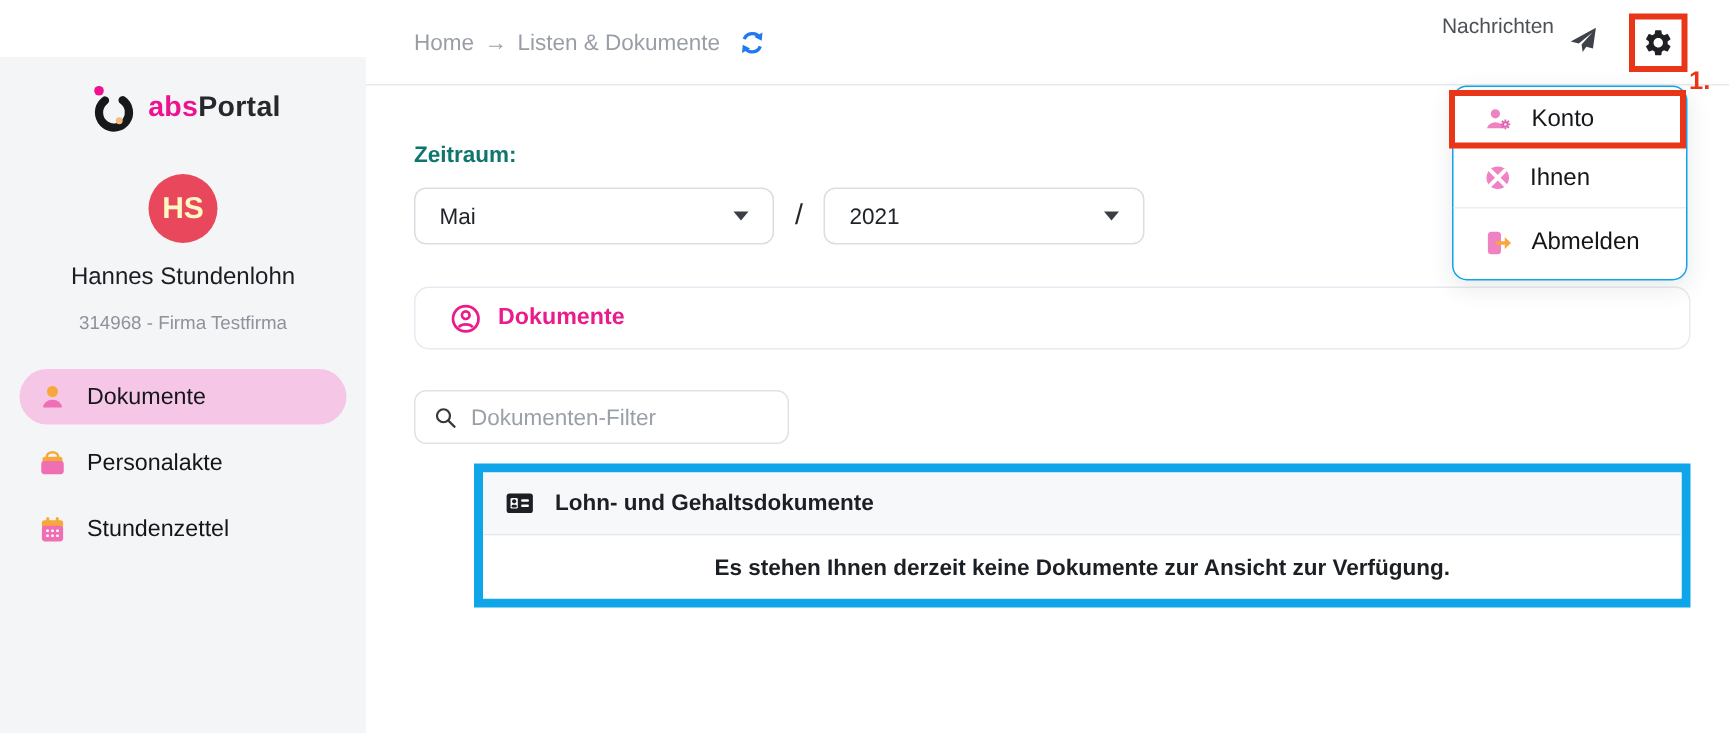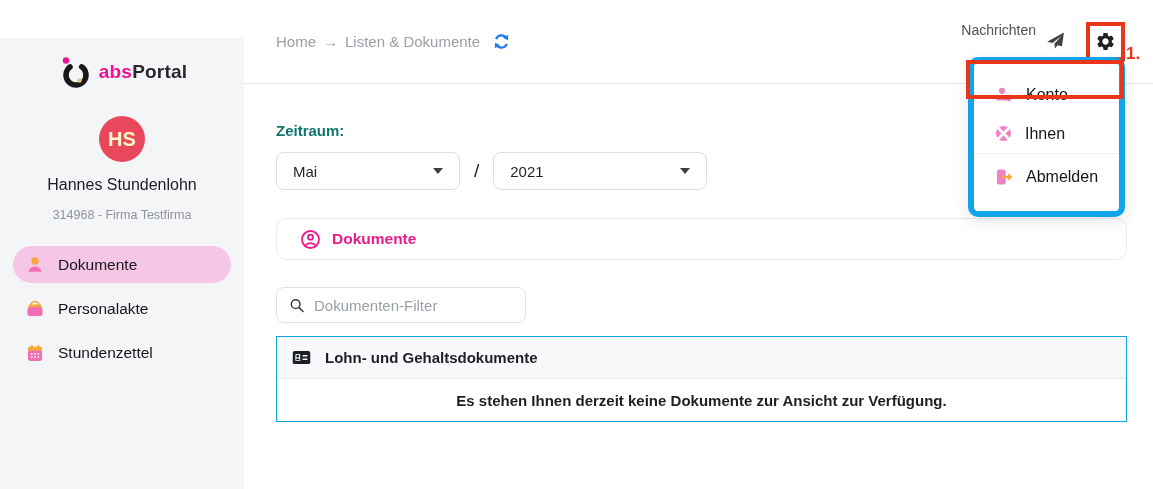--- a/index.html
+++ b/index.html
@@ -19,64 +19,64 @@
   .user-name { text-align:center; margin-top:14px; font-size:16px; color:#1b1d22; }
   .user-sub { text-align:center; margin-top:14px; font-size:12.5px; color:#8d929b; }
   .nav { margin-top:24px; }
   .nav-item { display:flex; align-items:center; gap:13px; height:37px; margin:0 13px 7px 13px;
               padding:0 12px; border-radius:19px; font-size:15.5px; color:#15161a; cursor:pointer; }
   .nav-item.active { background:#f5c6e6; }
   .nav-item svg { flex:0 0 auto; }
 
   
   .main { position:absolute; left:244px; top:0; width:909px; height:489px; }
-  .topbar { height:84px; border-bottom:1px solid #e8e9ec; display:flex; align-items:center;
+  .topbar { height:57px; border-bottom:1px solid #e8e9ec; display:flex; align-items:center;
             padding:0 28px 0 32px; }
   .breadcrumb { display:flex; align-items:center; gap:7px; font-size:15px; color:#999ea6; }
   .refresh-btn { margin-left:12px; display:flex; align-items:center; cursor:pointer; }
   .topbar-right { margin-left:auto; display:flex; gap:9px; }
   .messages-label { font-size:14px; color:#4d5156; cursor:pointer; }
   .plane { display:flex; align-items:center; }
   .gear-box { width:39px; height:39px; border:4px solid #e93618; display:flex; align-items:center;
               justify-content:center; margin-left:10px; background:#fff; cursor:pointer; }
 
   
   .content { padding:38px 26px 0 32px; }
   .period-label { font-size:15px; font-weight:bold; color:#0f766e; }
   .period-row { display:flex; align-items:center; margin-top:13px; }
   .select { height:38px; border:1px solid #d9dee4; border-radius:8px; background:#fff;
             display:flex; align-items:center; justify-content:space-between; padding:0 16px;
             font-size:15px; color:#1f2229; cursor:pointer; }
-  .select.month { width:184px; }
+  .select.month { width:240px; }
   .select.year  { width:214px; }
   .caret { width:0; height:0; border-left:5px solid transparent; border-right:5px solid transparent;
            border-top:6px solid #3a3f46; }
   .slash { font-size:19px; color:#23262b; margin:0 14px; }
 
   .tab-bar { margin-top:28px; height:42px; border:1px solid #e7eaf0; border-radius:10px; background:#fff;
              display:flex; align-items:center; padding-left:23px; gap:11px; }
   .tab-label { font-size:15.5px; font-weight:600; color:#ea1c8b; cursor:pointer; }
 
   .search-box { margin-top:27px; width:250px; height:36px; border:1px solid #dfe3e8; border-radius:8px;
                 display:flex; align-items:center; padding:0 12px; gap:9px; background:#fff; }
   .search-box input { border:none; outline:none; flex:1; font-size:15px; color:#1f2229;
                       font-family:"Liberation Sans","DejaVu Sans",sans-serif; background:transparent; }
   .search-box input::placeholder { color:#9aa0a8; }
 
-  .doc-table { margin-top:13px; border:1px solid #0ea5e9; }
+  .doc-table { margin-top:13px; border:6px solid #0ea5e9;margin-left:40px; }
   .doc-table-header { height:42px; background:#f7f8fa; border-bottom:1px solid #e3e6ea;
                       display:flex; align-items:center; gap:13px; padding-left:14px;
                       font-size:15px; font-weight:bold; color:#1c1f24; }
   .doc-table-empty { height:42px; display:flex; align-items:center; justify-content:center;
                      font-size:15px; font-weight:bold; color:#1c1f24; background:#fff; }
 
   
   .dropdown { position:absolute; left:968px; top:57px; width:157px; background:#fff;
-              border:6px solid #0ea5e9; border-radius:10px;
-              box-shadow:0 5px 16px rgba(30,35,45,.10); z-index:20; padding:12px 0; }
+              border:1px solid #0ea5e9; border-radius:10px;
+              box-shadow:0 5px 16px rgba(30,35,45,.10); z-index:20; padding:2px 0; }
   .menu-item { height:39px; display:flex; align-items:center; gap:12px; padding:0 0 0 20px;
                font-size:16px; color:#15161a; cursor:pointer; }
   .menu-item.tall { height:45px;text-align:center; }
   .menu-divider { height:1px; background:#eceef1; }
 
   
   .konto-red-box { position:absolute; left:966px; top:60px; width:158px; height:39px;
                    border:4px solid #e93618; z-index:30; pointer-events:none; }
   .step-label { position:absolute; left:1126px; top:44px; font-size:17px; font-weight:bold;
                 color:#e93618; z-index:30; }

